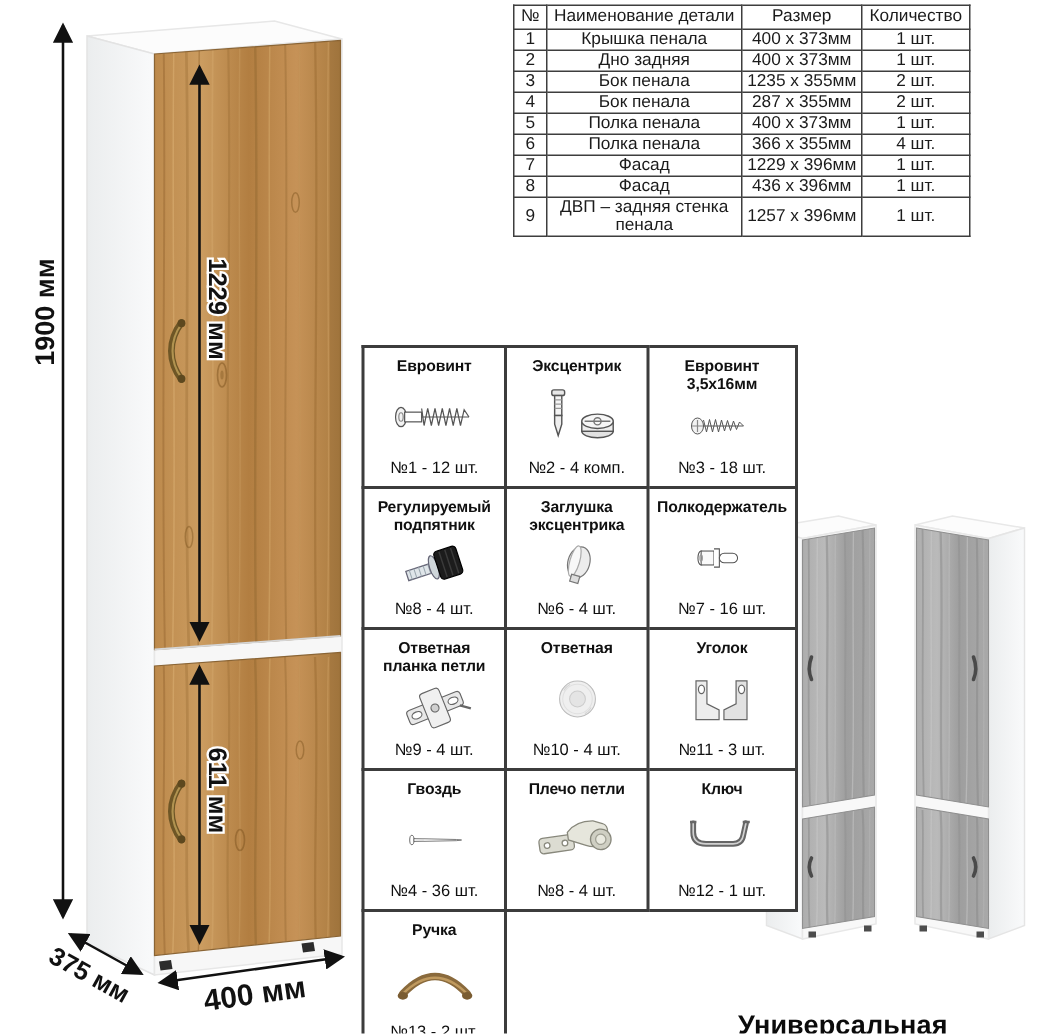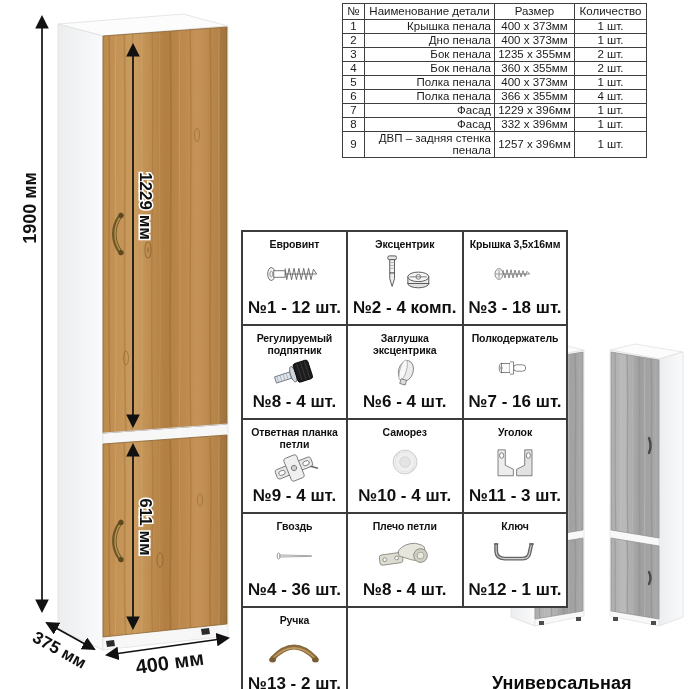--- a/index.html
+++ b/index.html
@@ -16,33 +16,33 @@
     font-size:11.5px;color:#1b1b1b;background:#fff;
   }
   .parts-table th,.parts-table td{
     border:1.5px solid #3e3e3e;padding:0 3px;line-height:1.08;
     font-weight:normal;overflow:hidden;
   }
   .parts-table th{height:15px;text-align:center;}
   .parts-table td{height:13px;}
   .parts-table tr.tall td{height:22px;}
   .parts-table .c{text-align:center;}
-  .parts-table .name{text-align:right;}
+  .parts-table .name{text-align:center;}
 
   
   .hw-table{
     position:absolute;left:241px;top:230px;
     border-collapse:collapse;table-layout:fixed;background:transparent;
   }
   .hw-table td{border:2px solid #3c3c3c;width:85px;height:84px;padding:4px;vertical-align:top;background:#fff;margin-left:30px;}
   .hw-table td.blank{border:none;background:transparent;}
   .hw-cell{display:flex;flex-direction:column;align-items:center;justify-content:space-between;
     height:84px;box-sizing:border-box;padding:3px 1px 2px 1px;}
   .hw-title{font-weight:bold;font-size:10.5px;line-height:1.12;text-align:center;color:#101010;letter-spacing:-0.1px;}
-  .hw-count{font-weight:bold;font-size:17px;color:#101010;white-space:nowrap;text-align:right;}
+  .hw-count{font-weight:normal;font-size:11px;color:#101010;white-space:nowrap;text-align:right;}
   .hw-icon{flex:1;display:flex;align-items:center;justify-content:center;min-height:0;}
   .hw-icon svg{display:block;}
 
   
   .caption{
     position:absolute;left:492px;top:635px;width:205px;
     font-size:18px;font-weight:bold;color:#0b0b0b;letter-spacing:0.1px;margin-top:38px;
   }
 
   
@@ -236,34 +236,34 @@
     <th>Количество</th>
   </tr>
   <tr>
     <td class="c">1</td>
     <td class="name">Крышка пенала</td>
     <td class="c">400 x 373мм</td>
     <td class="c">1 шт.</td>
   </tr>
   <tr>
     <td class="c">2</td>
-    <td class="name">Дно пенала</td>
+    <td class="name">Дно задняя</td>
     <td class="c">400 x 373мм</td>
     <td class="c">1 шт.</td>
   </tr>
   <tr>
     <td class="c">3</td>
     <td class="name">Бок пенала</td>
     <td class="c">1235 x 355мм</td>
     <td class="c">2 шт.</td>
   </tr>
   <tr>
     <td class="c">4</td>
     <td class="name">Бок пенала</td>
-    <td class="c">360 x 355мм</td>
+    <td class="c">287 x 355мм</td>
     <td class="c">2 шт.</td>
   </tr>
   <tr>
     <td class="c">5</td>
     <td class="name">Полка пенала</td>
     <td class="c">400 x 373мм</td>
     <td class="c">1 шт.</td>
   </tr>
   <tr>
     <td class="c">6</td>
@@ -273,21 +273,21 @@
   </tr>
   <tr>
     <td class="c">7</td>
     <td class="name">Фасад</td>
     <td class="c">1229 x 396мм</td>
     <td class="c">1 шт.</td>
   </tr>
   <tr>
     <td class="c">8</td>
     <td class="name">Фасад</td>
-    <td class="c">332 x 396мм</td>
+    <td class="c">436 x 396мм</td>
     <td class="c">1 шт.</td>
   </tr>
   <tr class="tall">
     <td class="c">9</td>
     <td class="name">ДВП – задняя стенка пенала</td>
     <td class="c">1257 x 396мм</td>
     <td class="c">1 шт.</td>
   </tr>
 </tbody>
   </table>
@@ -324,21 +324,21 @@
           <ellipse cx="50" cy="24" rx="11" ry="5" fill="#f6f6f6" stroke="#555"></ellipse>
           <path d="M41 24 H59" stroke="#777" stroke-width="1"></path>
           <circle cx="50" cy="24" r="2.5" fill="none" stroke="#777"></circle>
         </svg>
       </div>
       <div class="hw-count">№2 - 4 комп.</div>
     </div>
         </td>
     <td>
           <div class="hw-cell">
-      <div class="hw-title">Крышка 3,5x16мм</div>
+      <div class="hw-title">Евровинт 3,5x16мм</div>
       <div class="hw-icon">
         <svg width="66" height="28" viewBox="0 0 72 42">
           <ellipse cx="12" cy="21" rx="6" ry="8" fill="#f2f2f2" stroke="#555"></ellipse>
           <path d="M12 15 V27 M6.5 21 H17.5" stroke="#888" stroke-width="1.2"></path>
           <path d="M18 21 H58" stroke="#555" stroke-width="1"></path>
           <path d="M18 15 L21 27 L24 14.5 L27 27 L30 14.5 L33 27 L36 15 L39 26 L42 15.5 L45 25.5 L48 16 L51 24.5 L54 17 L58 21" fill="none" stroke="#555" stroke-width="1"></path>
         </svg>
       </div>
       <div class="hw-count">№3 - 18 шт.</div>
     </div>
@@ -407,21 +407,21 @@
             <circle cx="37" cy="21" r="3.5" fill="#cfcfcf" stroke="#666"></circle>
             <path d="M58 27 l8 6" stroke="#666" stroke-width="2"></path>
           </g>
         </svg>
       </div>
       <div class="hw-count">№9 - 4 шт.</div>
     </div>
         </td>
     <td>
           <div class="hw-cell">
-      <div class="hw-title">Саморез</div>
+      <div class="hw-title">Ответная</div>
       <div class="hw-icon">
         <svg width="52" height="40" viewBox="0 0 74 42">
           <circle cx="37" cy="21" r="17" fill="#efefef" stroke="#bbb"></circle>
           <circle cx="37" cy="21" r="14" fill="none" stroke="#e0e0e0"></circle>
           <circle cx="37" cy="21" r="7.5" fill="#e4e4e4" stroke="#ccc"></circle>
           <path d="M24 13 a17 17 0 0 1 6 -6 M50 29 a17 17 0 0 1 -6 6" stroke="#d5d5d5" fill="none"></path>
         </svg>
       </div>
       <div class="hw-count">№10 - 4 шт.</div>
     </div>

